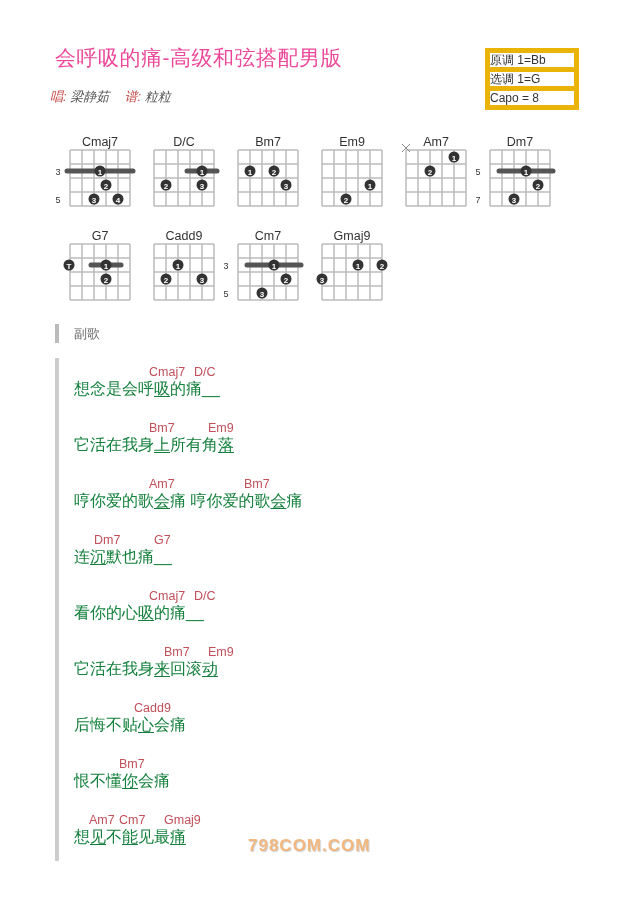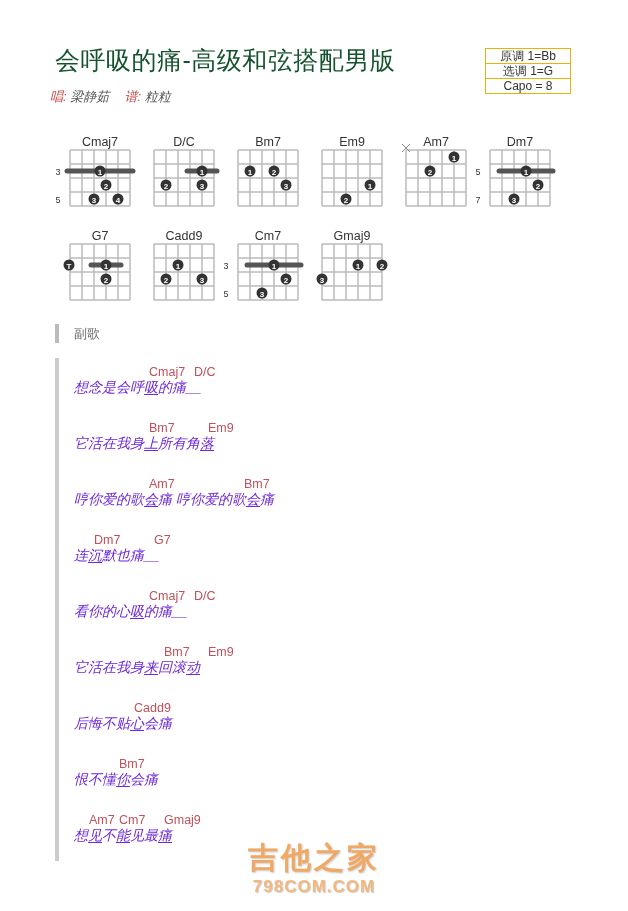--- a/index.html
+++ b/index.html
@@ -1,33 +1,33 @@
 <!DOCTYPE html>
 <html><head>
 <meta charset="utf-8">
 <style>
   html, body { margin:0; padding:0; background:#ffffff; }
   body { width:628px; height:911px; position:relative; overflow:hidden;
          font-family:"Liberation Sans","DejaVu Sans",sans-serif; color:#333; }
-  .title { position:absolute; left:55px; top:44px; font-size:25px; color:#14532d; letter-spacing:0.5px; }
+  .title { position:absolute; left:55px; top:44px; font-size:21px; color:#ec4899; letter-spacing:0.5px; }
   .credits { position:absolute; left:50px; top:88px; font-size:13px; color:#555;font-style:italic; }
   .credits .lbl { color:#c44a4a; }
   .credits .gap { display:inline-block; width:8px; }
   .keybox { position:absolute; left:485px; top:48px; border-collapse:collapse; font-size:12px; color:#333; }
-  .keybox td { border:1px solid #eab308; width:84px; height:14px; line-height:14px; text-align:center; padding:0; }
+  .keybox td { border:5px solid #eab308; width:84px; height:14px; line-height:14px; text-align:left; padding:0; }
 
   .chord { position:absolute; width:90px; height:85px; }
   .chord .name { position:absolute; top:0; left:0; width:100%; text-align:center; font-size:12.5px; color:#333; }
   .chord svg { position:absolute; left:0; top:0; overflow:visible; }
 
   .section-label { position:absolute; left:55px; top:324px; height:19px; border-left:4px solid #bbb; padding-left:15px; font-size:13px; color:#666; line-height:19px; }
   .lyrics-bar { position:absolute; left:55px; top:358px; width:4px; height:503px; background:#ccc; }
   .line { position:absolute; left:74px; }
   .line .ch { position:absolute; top:0; font-size:12.5px; color:#c0505a; white-space:nowrap; }
-  .line .tx { position:absolute; top:14px; font-size:14px; color:#6d28d9; white-space:nowrap; letter-spacing:0;font-style:italic; }
+  .line .tx { position:absolute; top:14px; font-size:16px; color:#15803d; white-space:nowrap; letter-spacing:0; }
   .line .tx u { text-decoration:underline; text-underline-offset:2px; }
   .watermark { position:absolute; left:248px; top:838px; text-align:center; }
   .watermark .cn { font-size:30px; font-weight:bold; color:#f0a862; letter-spacing:3px; text-shadow:1px 1px 2px #c9c9c9; font-family:"DejaVu Sans",sans-serif; }
   .watermark .en { font-size:17px; font-weight:bold; color:#f3b880; letter-spacing:1px; margin-top:-2px; text-shadow:1px 1px 1px #ccc; }
 </style>
 </head>
 <body>
 
 <div class="title">会呼吸的痛-高级和弦搭配男版</div>
 <div class="credits">
@@ -329,15 +329,14 @@
     </div>
     <div class="line" style="top: 813px;">
       <span class="ch" style="left: 15px;">Am7</span>
       <span class="ch" style="left: 45px;">Cm7</span>
       <span class="ch" style="left: 90px;">Gmaj9</span>
       <span class="tx"><span>想</span><u>见</u><span>不</span><u>能</u><span>见最</span><u>痛</u></span>
     </div>
   </div>
 
 <div class="watermark">
-  <div class="cn">吉他之家</div>
   <div class="en">798COM.COM</div>
 </div>
 
 </body></html>

